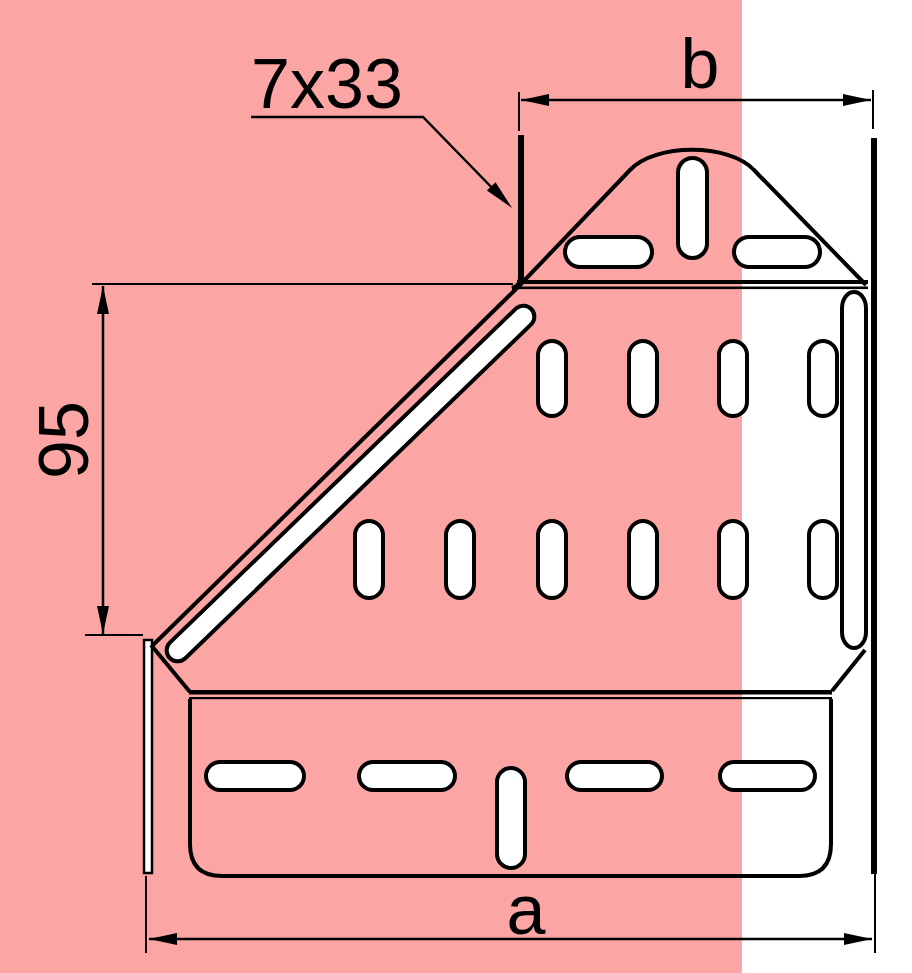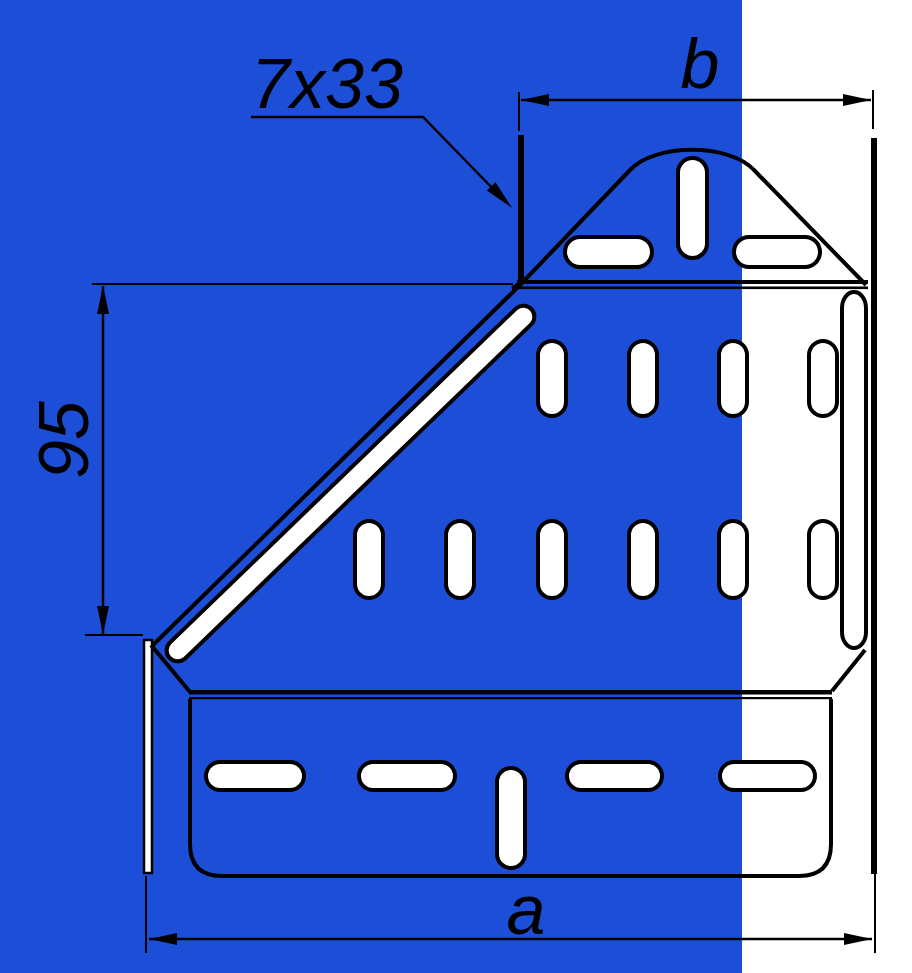--- a/index.html
+++ b/index.html
@@ -4,23 +4,22 @@
 <style>
   html, body {
     margin: 0;
     padding: 0;
     background: #ffffff;
   }
   .stage {
     position: relative;
     width: 742px;
     height: 973px;
-    background: #1d4ed8;
+    background: #fca5a5;
     font-family: "Liberation Sans", "DejaVu Sans", sans-serif;
-    font-style: italic;
   }
   svg { display: block; }
   text {
     font-family: "Liberation Sans", "DejaVu Sans", sans-serif;
     fill: #000000;
   }
 </style>
 </head>
 <body>
 

